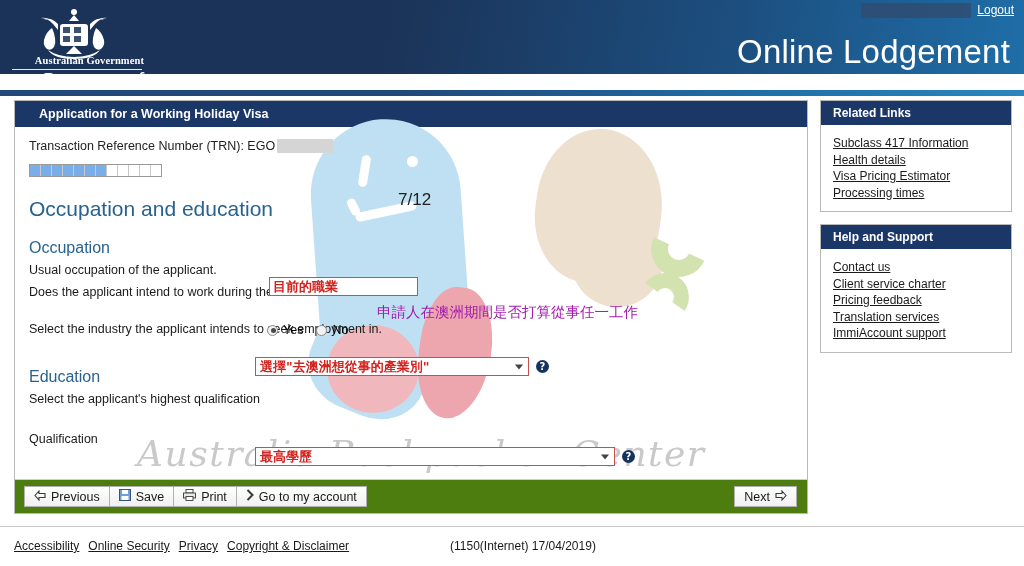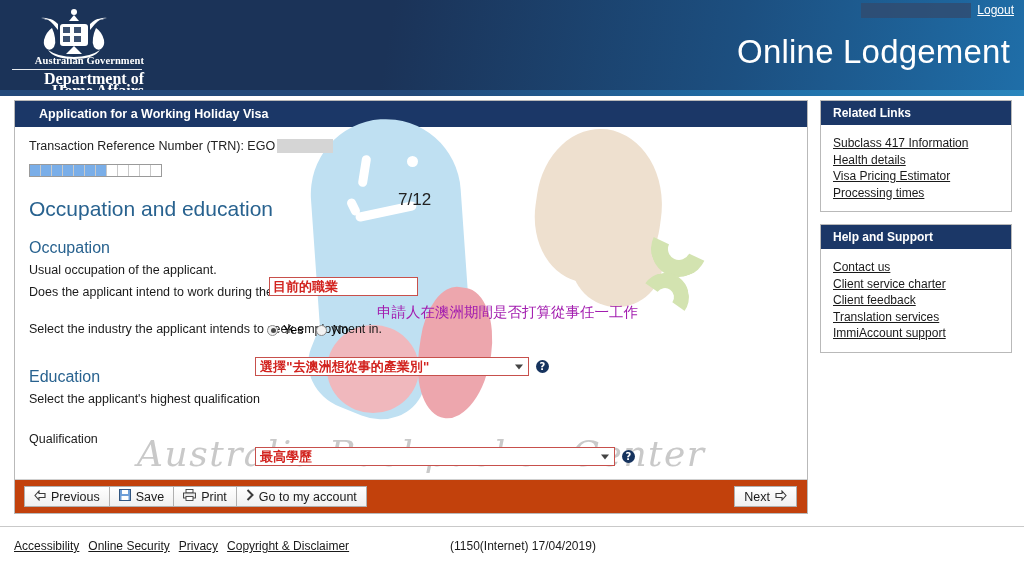--- a/index.html
+++ b/index.html
@@ -7,21 +7,21 @@
     margin: 0; padding: 0;
     width: 1024px; height: 566px;
     background: #ffffff;
     font-family: "Liberation Sans", sans-serif;
     overflow: hidden;
   }
   #page { position: relative; width: 1024px; height: 566px; background: #ffffff; }
 
   
   .banner {
-    position: absolute; left: 0; top: 0; width: 1024px; height: 90px;
+    position: absolute; left: 0; top: 0; width: 1024px; height: 74px;
     background: linear-gradient(100deg, #1b3358 0%, #1b3358 38%, #1c4f80 72%, #1f6ea8 100%);
     overflow: hidden;
   }
   .banner-util {
     position: absolute; right: 0; top: 0; height: 20px;
     display: flex; align-items: center; gap: 0;
   }
   .util-redacted {
     width: 110px; height: 15px; background: #33496c; opacity: .75; margin-right: 6px;
   }
@@ -209,21 +209,21 @@
   }
   .help-icon {
     width: 13px; height: 13px; border-radius: 50%; background: #16335e;
     color: #ffffff; font-size: 10px; font-weight: bold; line-height: 13px;
     text-align: center; margin-left: 7px; cursor: pointer;
     font-family: "DejaVu Sans", sans-serif;
   }
 
   .btn-bar {
     position: absolute; left: 0; bottom: 0; width: 792px; height: 34px;
-    background: #c2410c; border-top: 1px solid #cfcfcf;
+    background: #4d7c0f; border-top: 1px solid #cfcfcf;
     display: flex; align-items: center; z-index: 8;
   }
   .btn-group { display: flex; margin-left: 9px; }
   .btn {
     height: 21px; background: linear-gradient(#ffffff, #f0f0f0);
     border: 1px solid #b0b0b0; margin-right: -1px;
     display: flex; align-items: center; gap: 5px;
     padding: 0 9px; font-size: 12.5px; color: #1a1a1a; cursor: pointer;
     white-space: nowrap;
   }
@@ -459,21 +459,21 @@
           <span class="side-link">Visa Pricing Estimator</span>
           <span class="side-link">Processing times</span>
         </div>
       </div>
 
       <div class="side-card">
         <div class="side-head">Help and Support</div>
         <div class="side-body">
           <span class="side-link">Contact us</span>
           <span class="side-link">Client service charter</span>
-          <span class="side-link">Client feedback</span>
+          <span class="side-link">Pricing feedback</span>
           <span class="side-link">Translation services</span>
           <span class="side-link">ImmiAccount support</span>
         </div>
       </div>
 
     </div>
   </div>
 
   <div class="footer">
     <div class="footer-inner">

